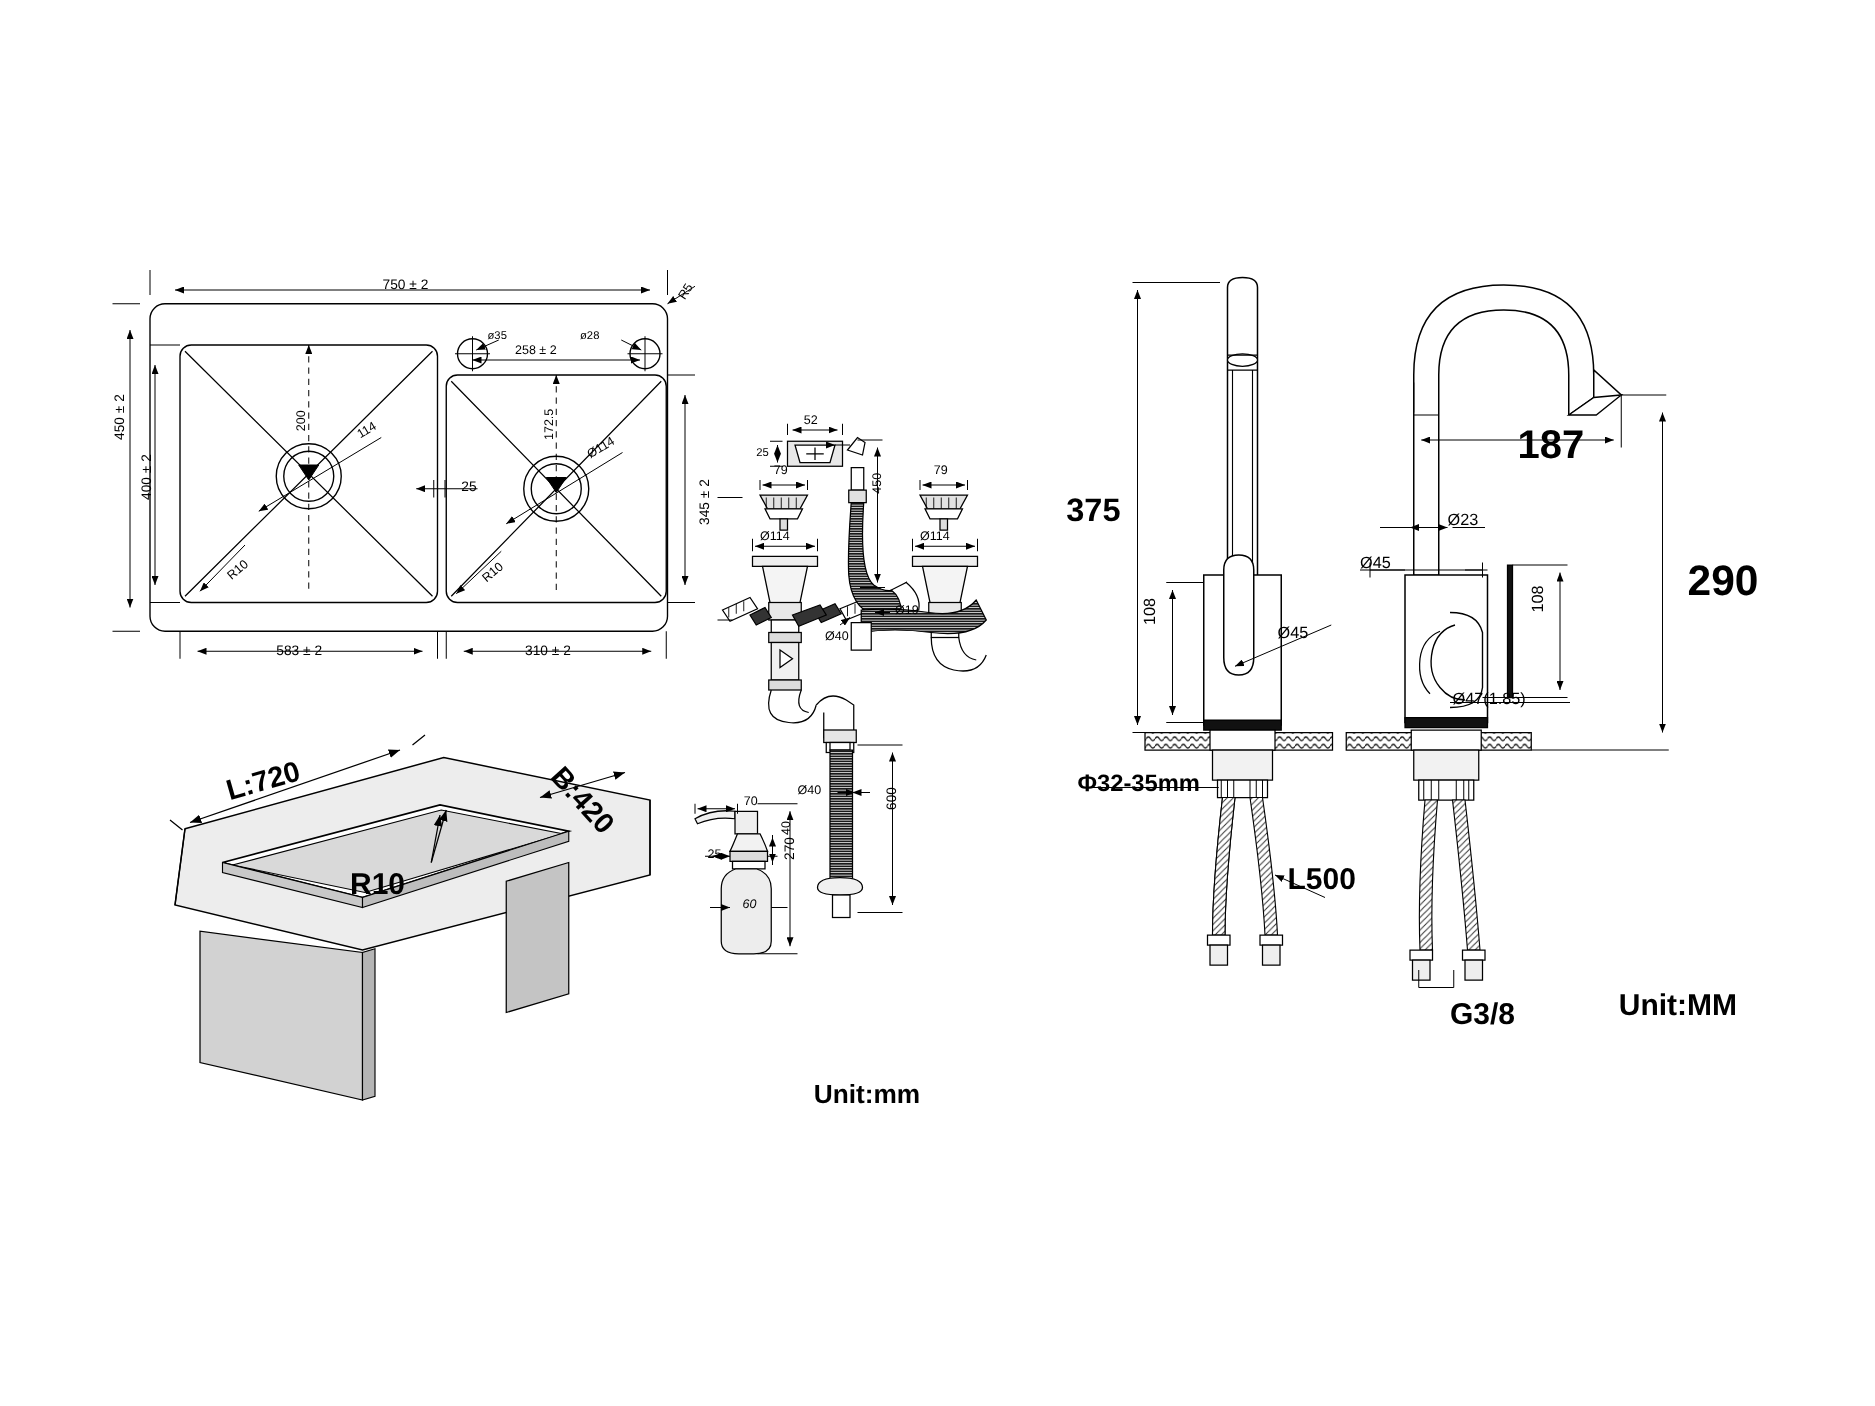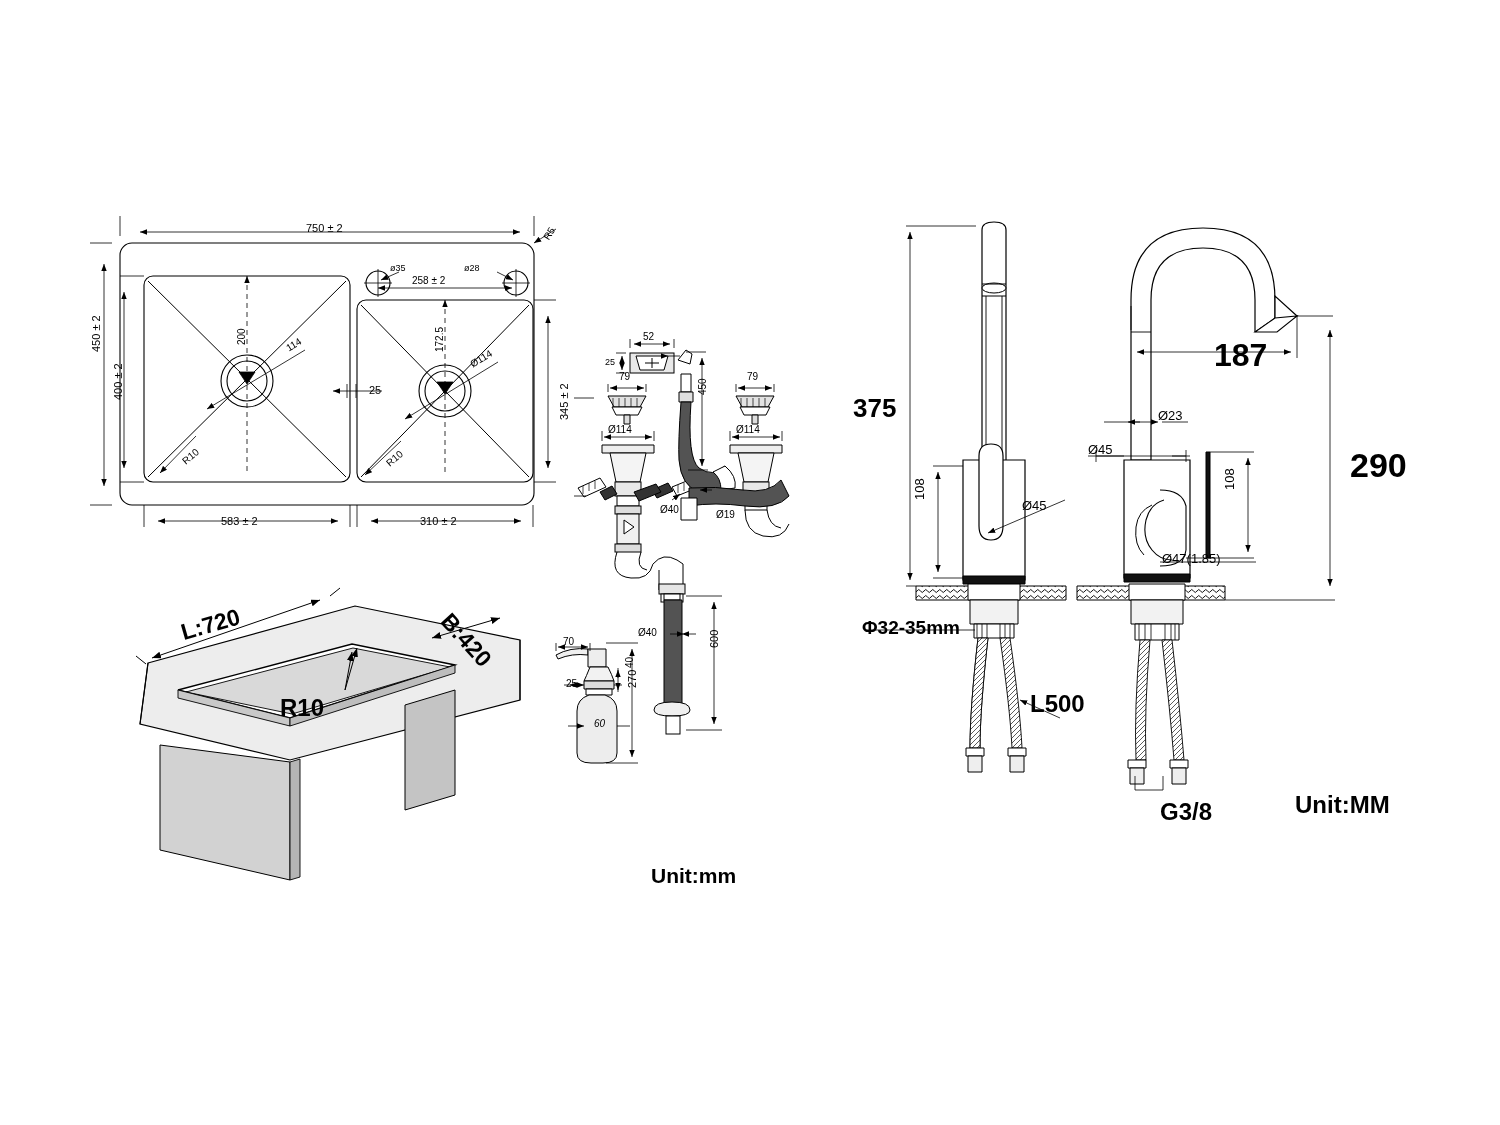--- a/index.html
+++ b/index.html
@@ -319,26 +319,26 @@
 <div class="lbl big" style="left:455px;top:608px;font-size:23px;transform:rotate(48deg);transform-origin:left top;">B:420</div>
 <div class="lbl big" style="left:280px;top:694px;font-size:24px;">R10</div>
 
 <div class="lbl" style="left:643px;top:331px;font-size:10px;">52</div>
 <div class="lbl" style="left:605px;top:357px;font-size:9px;">25</div>
 <div class="lbl" style="left:619px;top:371px;font-size:10px;">79</div>
 <div class="lbl" style="left:747px;top:371px;font-size:10px;">79</div>
 <div class="lbl" style="left:608px;top:424px;font-size:10px;">Ø114</div>
 <div class="lbl" style="left:736px;top:424px;font-size:10px;">Ø114</div>
 <div class="lbl" style="left:697px;top:395px;font-size:10px;transform:rotate(-90deg);transform-origin:left top;">450</div>
-<div class="lbl" style="left:716px;top:509px;font-size:10px;">Ø19</div>
+<div class="lbl" style="left:716px;top:483px;font-size:10px;">Ø19</div>
 <div class="lbl" style="left:660px;top:504px;font-size:10px;">Ø40</div>
 <div class="lbl" style="left:638px;top:627px;font-size:10px;">Ø40</div>
 <div class="lbl" style="left:708px;top:648px;font-size:11px;transform:rotate(-90deg);transform-origin:left top;">600</div>
 
-<div class="lbl" style="left:563px;top:636px;font-size:10px;">70</div>
+<div class="lbl" style="left:595px;top:636px;font-size:10px;">70</div>
 <div class="lbl" style="left:566px;top:678px;font-size:10px;">25</div>
 <div class="lbl" style="left:624px;top:668px;font-size:10px;transform:rotate(-90deg);transform-origin:left top;">40</div>
 <div class="lbl" style="left:594px;top:718px;font-size:10px;font-style:italic;">60</div>
 <div class="lbl" style="left:626px;top:688px;font-size:11px;transform:rotate(-90deg);transform-origin:left top;">270</div>
 
 <div class="lbl big" style="left:853px;top:393px;font-size:26px;">375</div>
 <div class="lbl" style="left:912px;top:500px;font-size:13px;transform:rotate(-90deg);transform-origin:left top;">108</div>
 <div class="lbl" style="left:1022px;top:498px;font-size:13px;">Ø45</div>
 <div class="lbl big" style="left:862px;top:617px;font-size:19px;">Φ32-35mm</div>
 <div class="lbl big" style="left:1030px;top:690px;font-size:24px;">L500</div>

